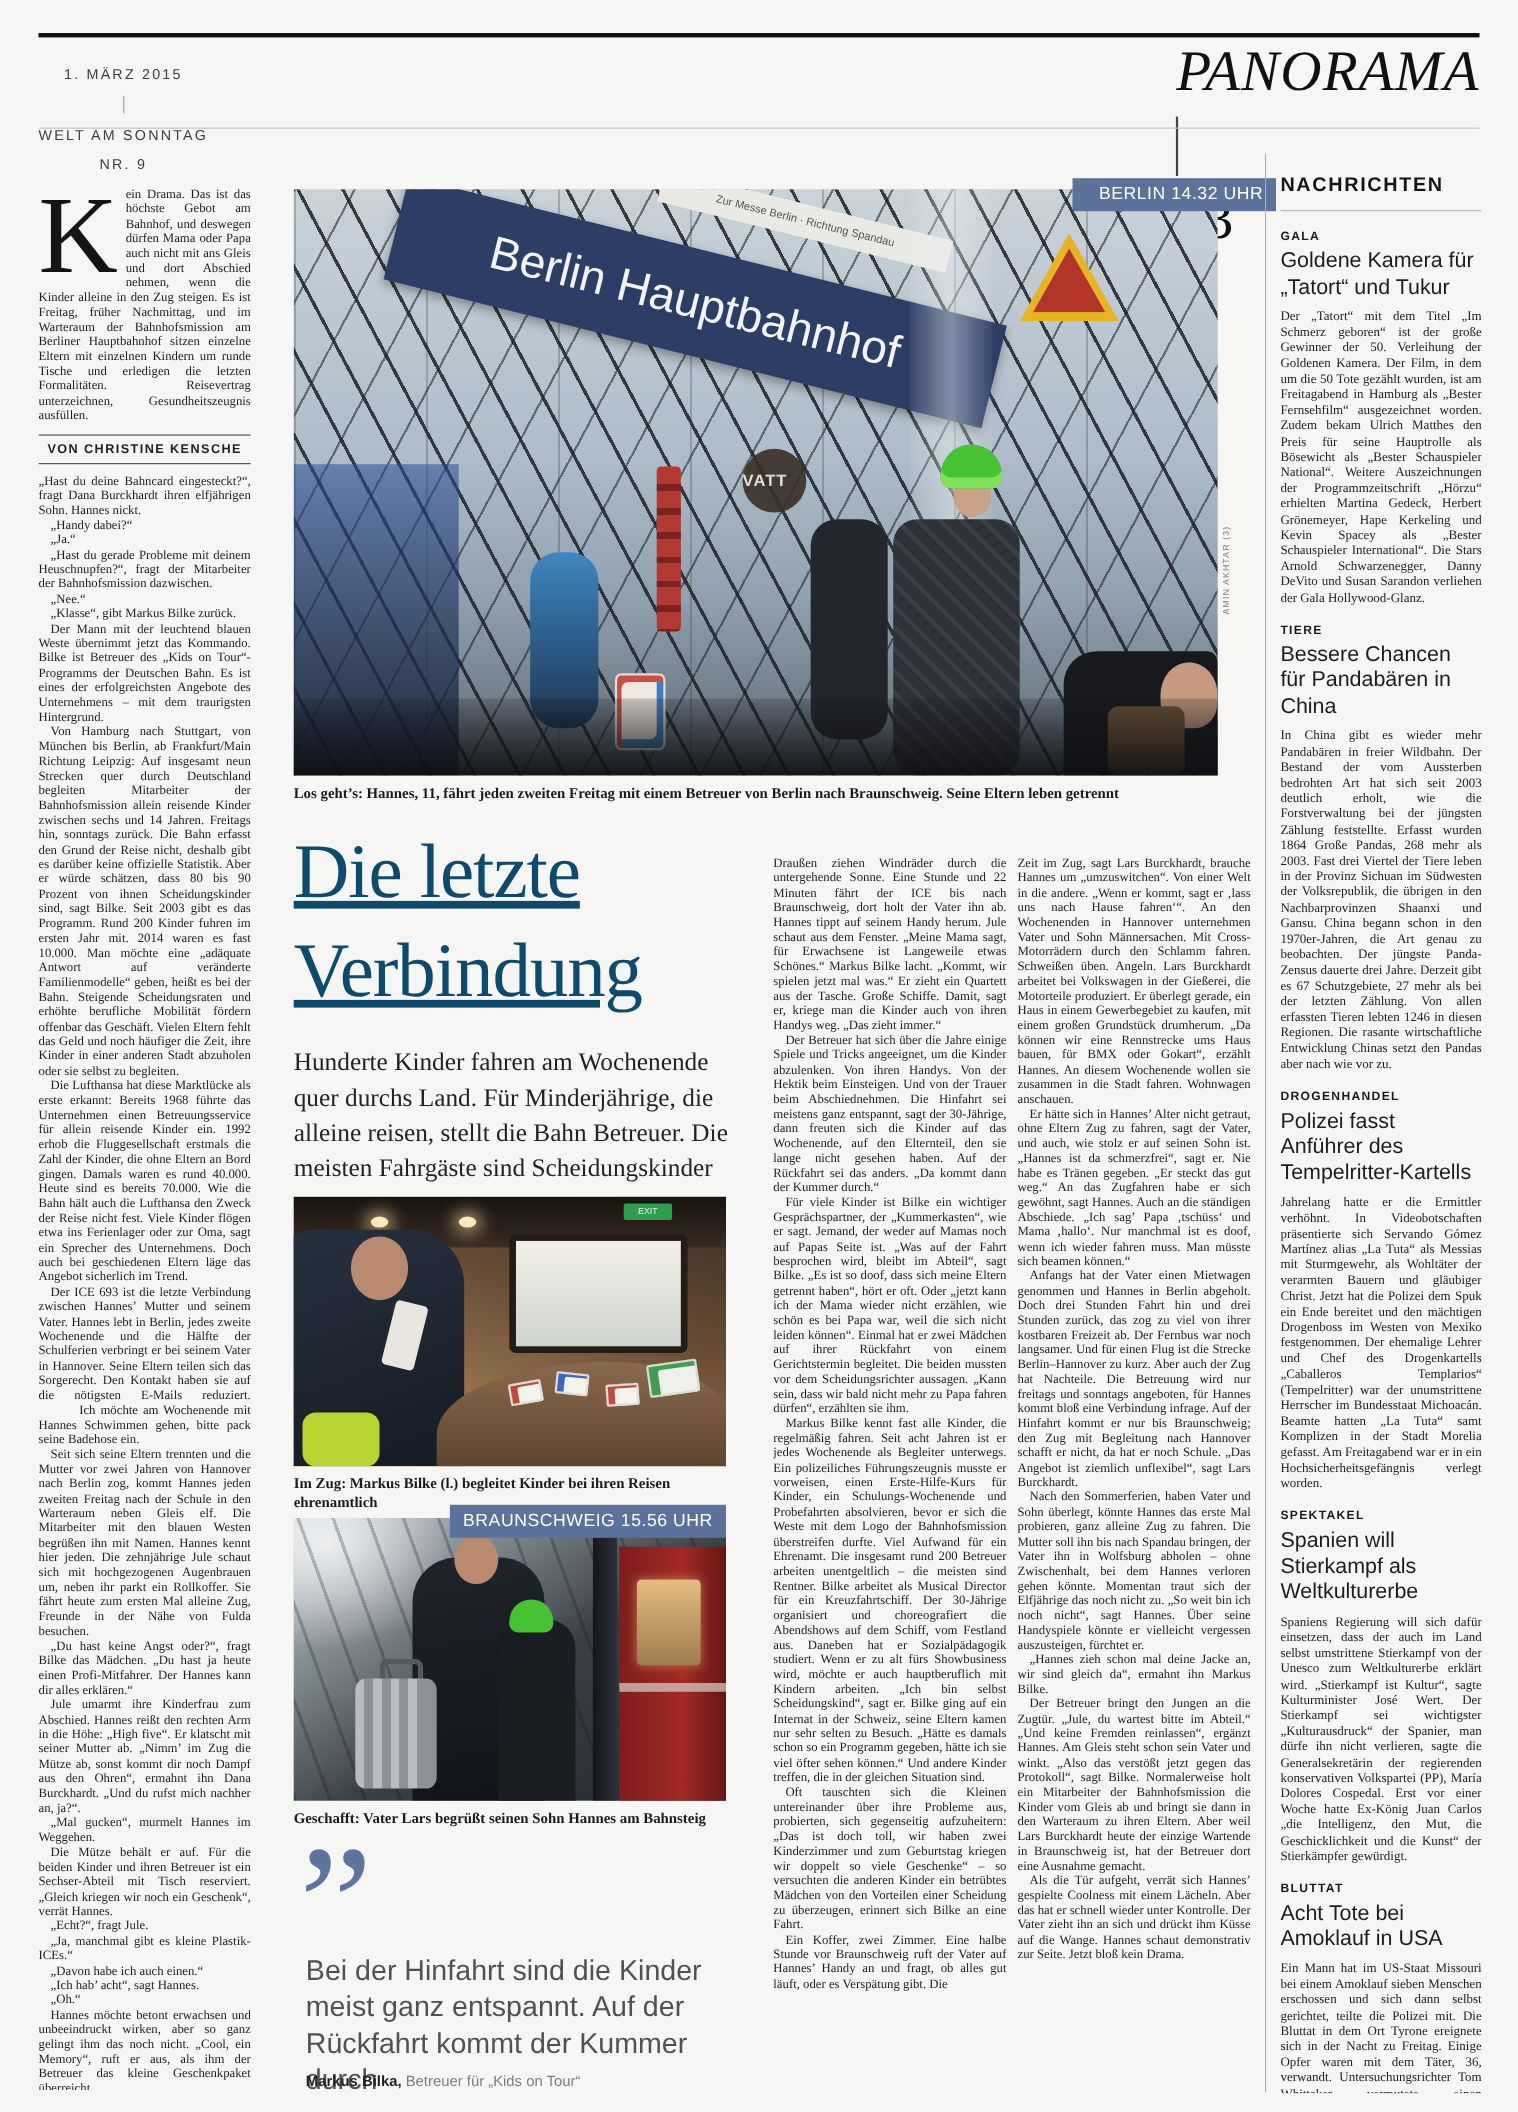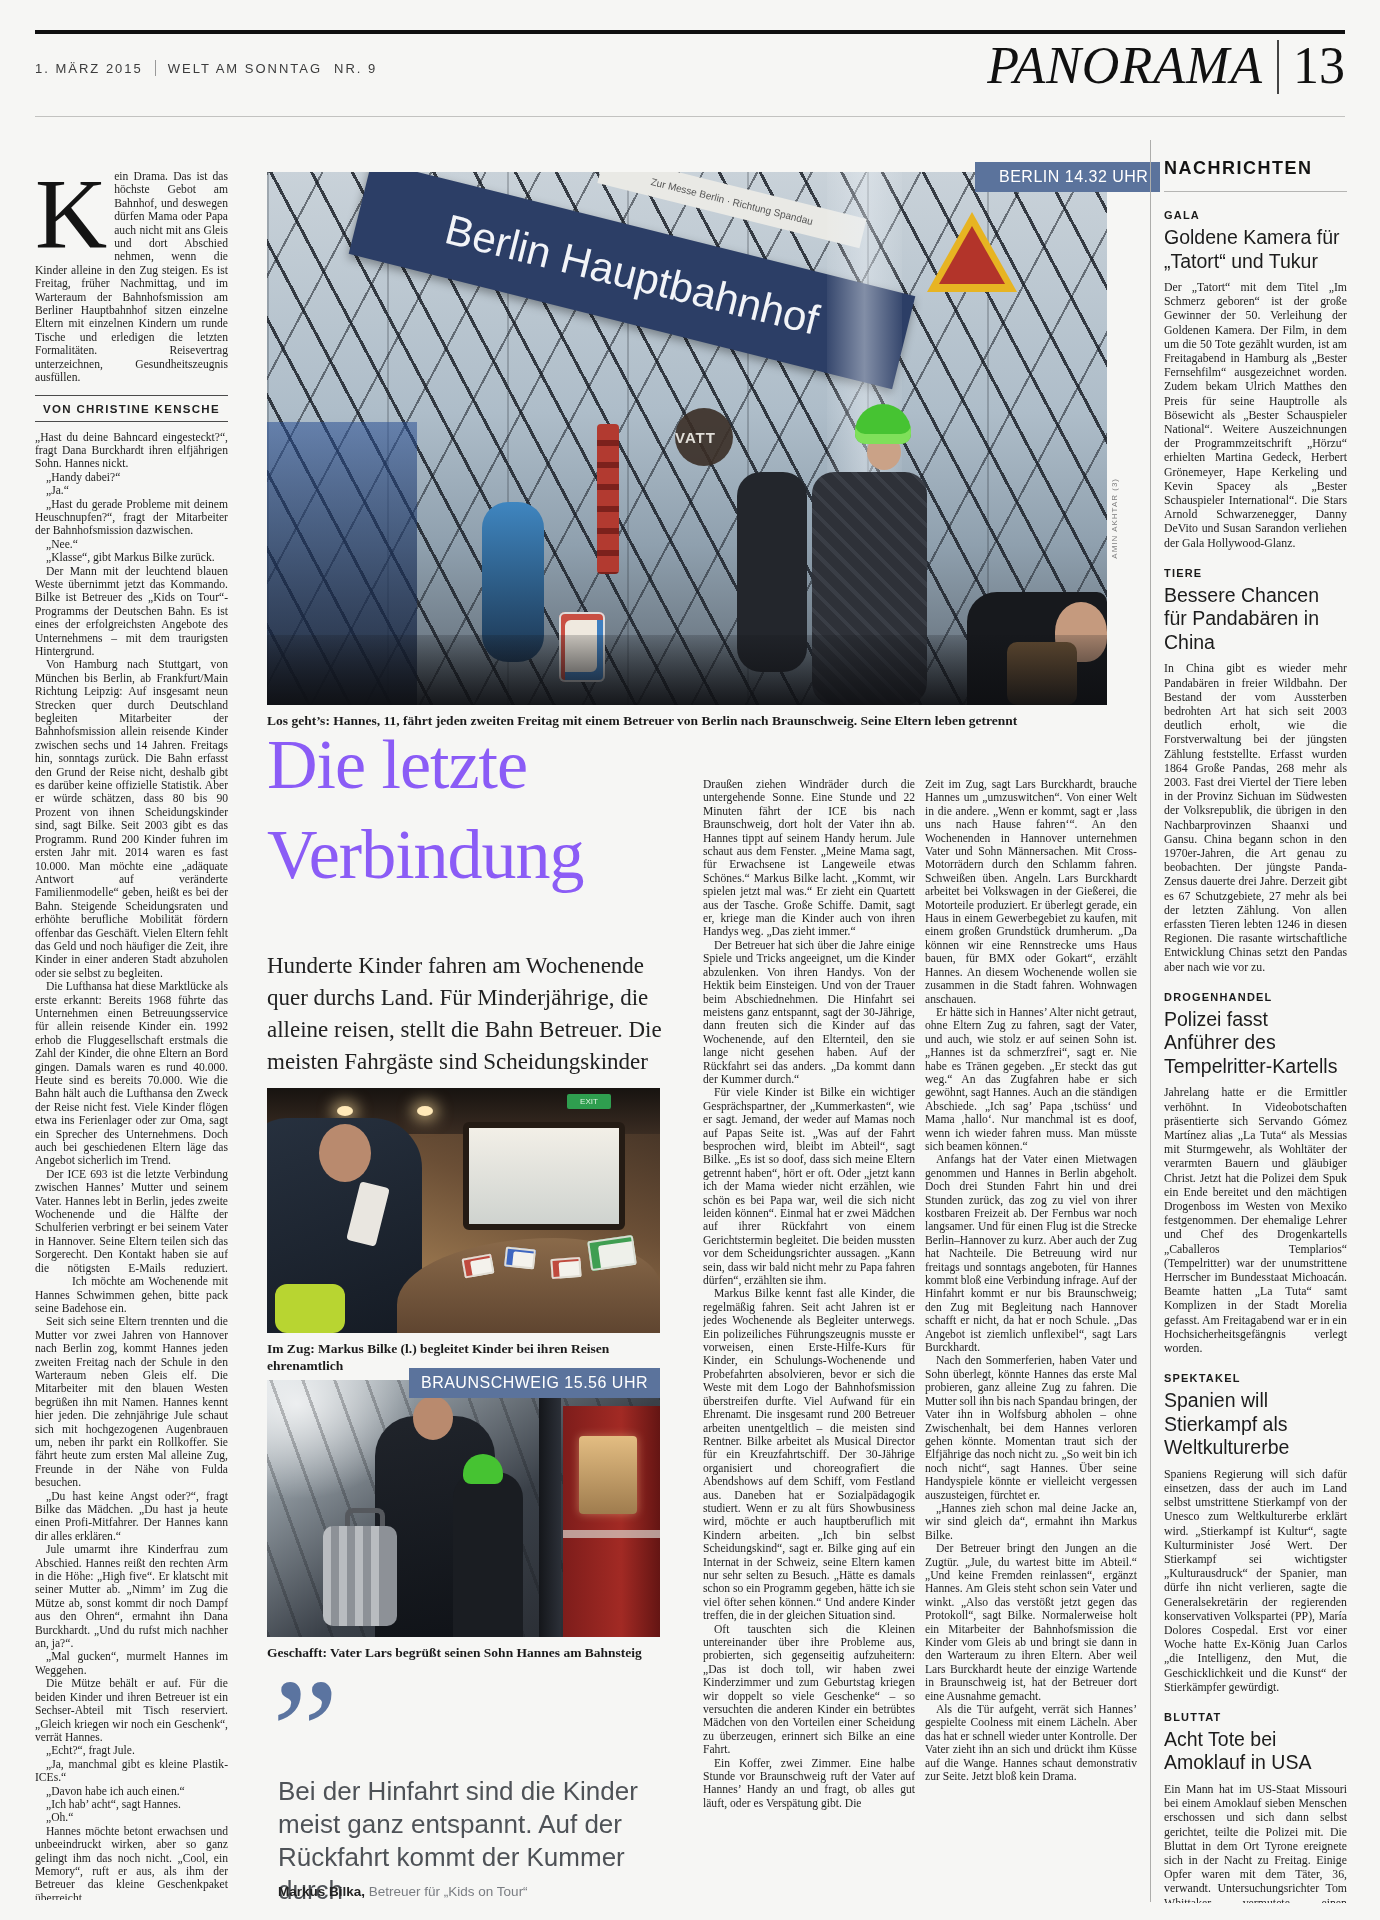--- a/index.html
+++ b/index.html
@@ -1,18 +1,18 @@
 <!DOCTYPE html>
 <html lang="de"><head>
 <meta charset="utf-8">
 <style>
   html,body{margin:0;padding:0;background:#e9e9e7;}
   .page{position:relative;width:1380px;height:1920px;background:#f6f6f4;margin:0 auto;
         font-family:"Liberation Serif","DejaVu Serif",serif;color:#1d1d1d;overflow:hidden;}
-  .abs{position:absolute;}
+  .abs{position:absolute;flex-direction:column;}
 
   
   .rule-thick{left:35px;top:30px;width:1310px;height:4px;background:#101010;}
   .rule-thin{left:35px;top:116px;width:1310px;height:1px;background:#c2c2c0;}
   .masthead{left:35px;top:60px;font-family:"Liberation Sans",sans-serif;font-size:13px;
             letter-spacing:2px;color:#3c3c3c;display:flex;align-items:center;gap:12px;}
   .masthead .vsep{display:inline-block;width:1px;height:16px;background:#999;}
   .section-block{right:35px;top:40px;display:flex;align-items:flex-start;gap:14px;}
   .section-title{font-size:52px;line-height:52px;letter-spacing:1px;color:#111;font-style:italic;}
   .section-vsep{width:2px;height:54px;background:#444;}
@@ -25,21 +25,21 @@
   .coltext .it{margin-left:37px;}
   .leftcol{left:35px;top:170px;width:193px;height:1730px;overflow:hidden;}
   .col1{left:703px;top:778px;width:212px;height:1124px;overflow:hidden;}
   .col2{left:925px;top:778px;width:212px;height:1124px;overflow:hidden;}
   .dropcap{float:left;font-size:100px;line-height:84px;padding:2px 7px 0 0;color:#141414;}
   .byline{margin:10px 0 9px 0;padding:7px 0 6px 0;border-top:1px solid #4a4a4a;border-bottom:1px solid #4a4a4a;
           text-align:center;font-family:"Liberation Sans",sans-serif;font-weight:bold;font-size:11.5px;
           letter-spacing:1.3px;color:#222;}
 
   
-  .headline{left:267px;top:720px;width:400px;font-size:70px;line-height:90px;color:#8b5cf6;letter-spacing:-1px;}
+  .headline{left:267px;top:748px;width:400px;font-size:70px;line-height:90px;color:#0c4a6e;letter-spacing:-1px;text-decoration:underline;}
   .standfirst{left:267px;top:950px;width:396px;font-size:23px;line-height:32px;color:#222;}
 
   
   .photo{overflow:hidden;background:#9fb0bd;}
   .caption{font-weight:bold;font-size:13.5px;line-height:17px;color:#1b1b1b;}
   .timetag{background:#5b739c;color:#fff;font-family:"Liberation Sans",sans-serif;font-size:16px;
            letter-spacing:.5px;display:flex;align-items:center;justify-content:center;height:30px;padding:0 12px;}
   .credit{left:1110px;top:478px;font-family:"Liberation Sans",sans-serif;font-size:8px;color:#7d7d7d;
           writing-mode:vertical-rl;transform:rotate(180deg);letter-spacing:1px;}
 

